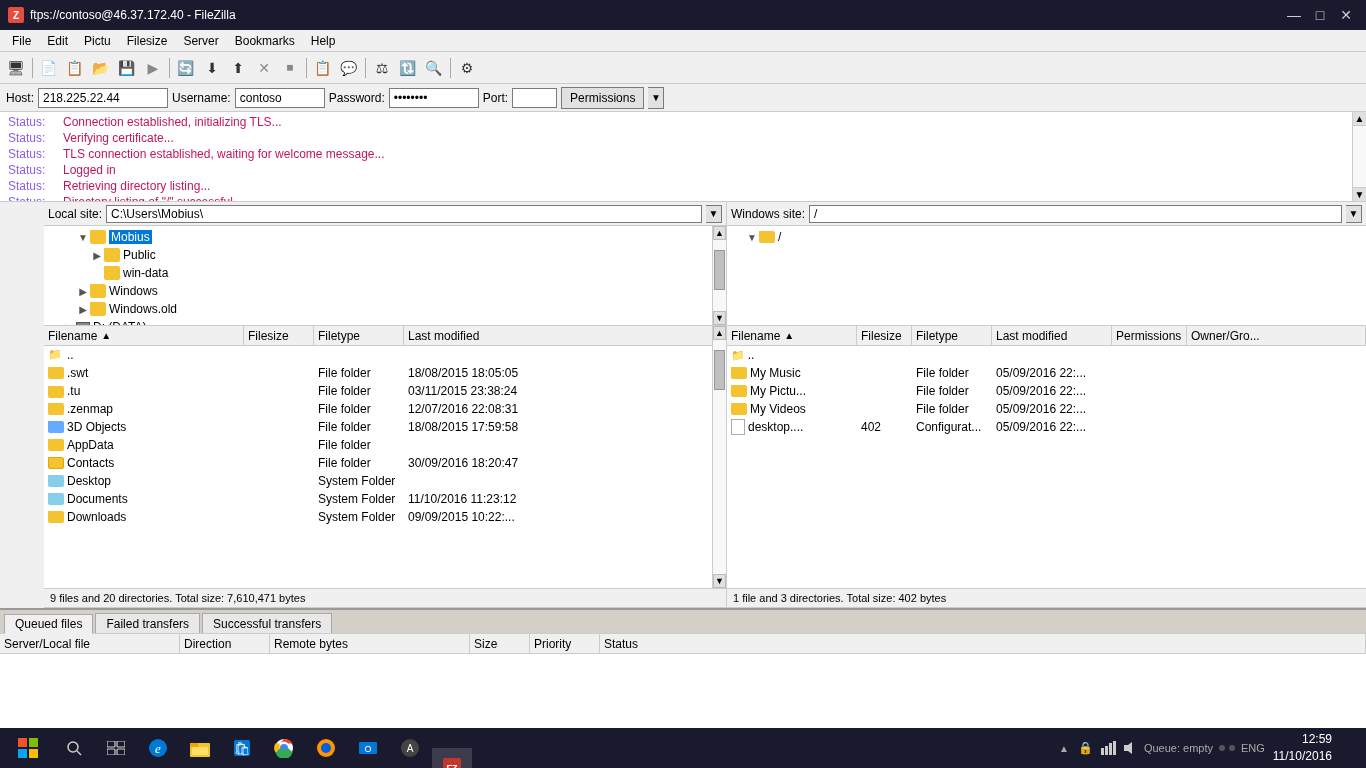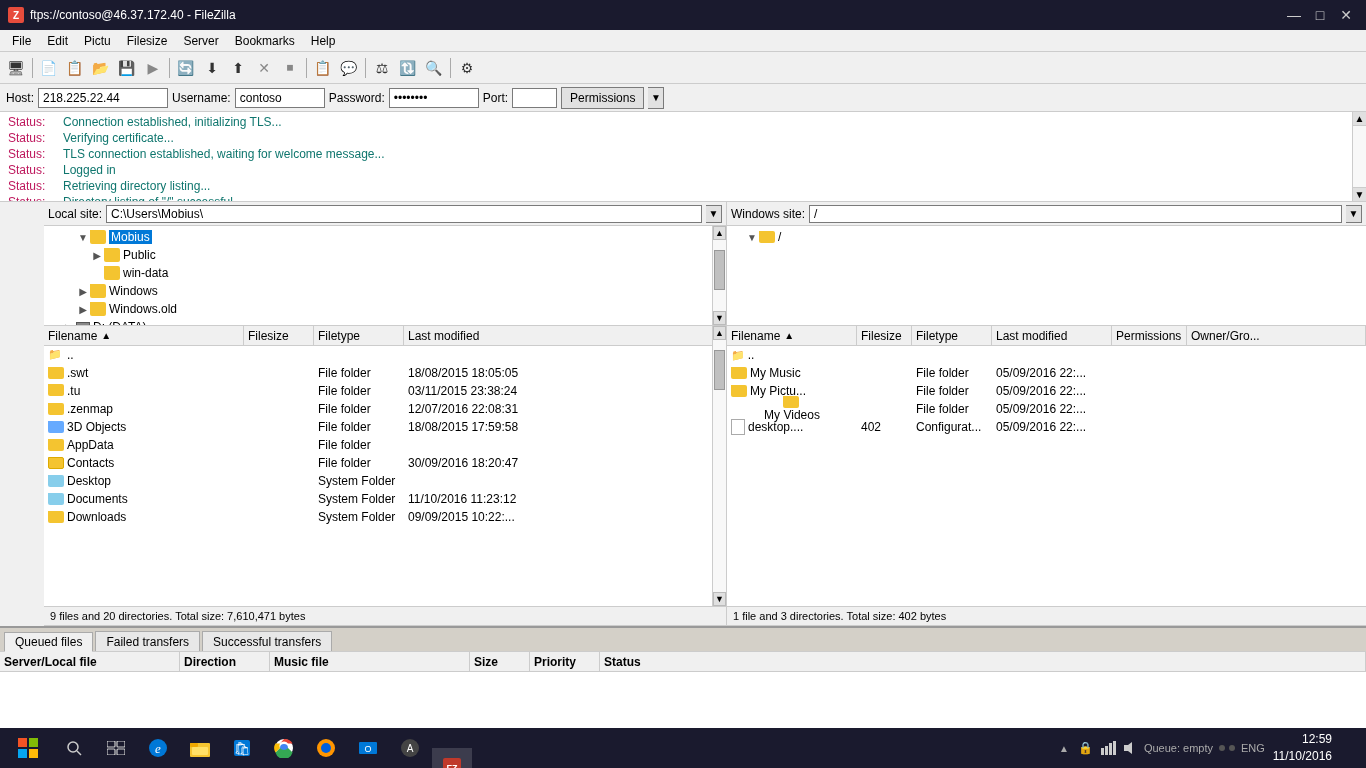--- a/index.html
+++ b/index.html
@@ -29,22 +29,22 @@
     .qc-host { width: 130px; }
     .qc-user { width: 90px; }
     .qc-pass { width: 90px; }
     .qc-port { width: 45px; }
     .qc-btn { height: 22px; padding: 0 8px; font-size: 12px; background: #e1e1e1; border: 1px solid #7a7a7a; cursor: pointer; }
     .qc-dropdown { height: 22px; width: 16px; background: #e1e1e1; border: 1px solid #7a7a7a; border-left: none; cursor: pointer; display: flex; align-items: center; justify-content: center; font-size: 10px; }
 
     
     .status-panel { background: white; border-bottom: 1px solid #ccc; height: 90px; overflow: hidden; padding: 2px 0; position: relative; }
     .status-line { padding: 1px 8px; font-size: 12px; color: #000; white-space: nowrap; display: flex; }
-    .status-label { color: #be185d; min-width: 55px; }
-    .status-msg { color: #0f766e; }
+    .status-label { color: #8b5cf6; min-width: 55px; }
+    .status-msg { color: #be185d; }
     
     
     .site-panel { display: flex; flex-direction: column; }
     .site-panel-left { width: 683px; border-right: 1px solid #ccc; }
     .site-panel-right { flex: 1; }
 
     
     .site-bar { background: #f0f0f0; height: 24px; display: flex; align-items: center; border-bottom: 1px solid #ccc; padding: 0 4px; gap: 4px; }
     .site-bar-label { font-size: 12px; color: #000; }
     .site-bar-input { flex: 1; height: 18px; border: 1px solid #7a7a7a; padding: 1px 4px; font-size: 12px; background: white; }
@@ -66,25 +66,25 @@
     .file-col-header { font-size: 12px; padding: 2px 4px; border-right: 1px solid #ccc; height: 100%; display: flex; align-items: center; cursor: pointer; white-space: nowrap; overflow: hidden; }
     .col-sort-arrow { margin-left: 4px; font-size: 10px; }
     .file-list { height: calc(100% - 20px); overflow: hidden; }
     .file-row { height: 18px; display: flex; align-items: center; cursor: pointer; }
     .file-cell { font-size: 12px; padding: 1px 4px; overflow: hidden; white-space: nowrap; }
 
     
     .status-summary { height: 20px; background: #f0f0f0; border-top: 1px solid #ccc; border-bottom: 1px solid #ccc; display: flex; align-items: center; padding: 0 6px; font-size: 11px; color: #000; }
 
     
-    .queue-area { height: 102px; border-top: 2px solid #999; background: #4d7c0f; display: flex; flex-direction: column; }
+    .queue-area { height: 120px; border-top: 2px solid #999; background: #4d7c0f; display: flex; flex-direction: column; }
     .queue-tabs { height: 24px; display: flex; align-items: flex-end; background: #d4d0c8; border-bottom: 1px solid #ccc; padding-left: 4px; gap: 2px; padding-top: 4px; }
     .queue-tab { height: 20px; padding: 0 10px; font-size: 12px; background: #e8e8e8; border: 1px solid #aaa; border-bottom: none; cursor: pointer; display: flex; align-items: center; }
     .queue-tab.active { background: #f0f0f0; border-bottom: 1px solid #f0f0f0; margin-bottom: -1px; z-index: 1; }
-    .queue-content { flex: 1; background: white; font-weight: bold; }
+    .queue-content { flex: 1; background: white; }
     .queue-header { display: flex; background: #f0f0f0; border-bottom: 1px solid #ccc; height: 20px; }
     .queue-col-header { font-size: 12px; padding: 2px 4px; border-right: 1px solid #ccc; height: 100%; display: flex; align-items: center; }
 
     
     .taskbar { position: fixed; bottom: 0; left: 0; width: 1366px; height: 40px; background: #1a1a2e; display: flex; align-items: center; justify-content: space-between; z-index: 100; }
     .taskbar-left { display: flex; align-items: center; gap: 2px; padding-left: 4px; }
     .taskbar-start { width: 48px; height: 40px; display: flex; align-items: center; justify-content: center; background: transparent; cursor: pointer; }
     .taskbar-icon { width: 40px; height: 40px; display: flex; align-items: center; justify-content: center; cursor: pointer; border-radius: 0; }
     .taskbar-icon.active { background: rgba(255,255,255,0.15); border-bottom: 2px solid #0078d7; margin-top: 40px; }
     .taskbar-right { display: flex; align-items: center; gap: 8px; padding-right: 10px; }
@@ -287,21 +287,21 @@
           <div class="file-row">
             <div class="file-cell" style="width:200px;display:flex;align-items:center;">
               <span style="display:inline-block;width:16px;height:12px;background:#f4c430;border-radius:0 2px 2px 2px;margin-right:3px;vertical-align:middle;"></span>
               <span>.swt</span>
             </div>
             <div class="file-cell" style="width:70px;"></div>
             <div class="file-cell" style="width:90px;">File folder</div>
             <div class="file-cell" style="flex:1;">18/08/2015 18:05:05</div>
           </div>
           <div class="file-row">
-            <div class="file-cell" style="width:200px;display:flex;align-items:flex-start;">
+            <div class="file-cell" style="width:200px;display:flex;align-items:flex-end;">
               <span style="display:inline-block;width:16px;height:12px;background:#f4c430;border-radius:0 2px 2px 2px;margin-right:3px;vertical-align:middle;"></span>
               <span>.tu</span>
             </div>
             <div class="file-cell" style="width:70px;"></div>
             <div class="file-cell" style="width:90px;">File folder</div>
             <div class="file-cell" style="flex:1;">03/11/2015 23:38:24</div>
           </div>
           <div class="file-row">
             <div class="file-cell" style="width:200px;display:flex;align-items:center;">
               <span style="display:inline-block;width:16px;height:12px;background:#f4c430;border-radius:0 2px 2px 2px;margin-right:3px;vertical-align:middle;"></span>
@@ -448,21 +448,21 @@
               <span style="display:inline-block;width:16px;height:12px;background:#f4c430;border-radius:0 2px 2px 2px;margin-right:3px;vertical-align:middle;"></span>
               <span>My Pictu...</span>
             </div>
             <div class="file-cell" style="width:55px;"></div>
             <div class="file-cell" style="width:80px;">File folder</div>
             <div class="file-cell" style="width:120px;">05/09/2016 22:...</div>
             <div class="file-cell" style="width:75px;"></div>
             <div class="file-cell" style="flex:1;"></div>
           </div>
           <div class="file-row">
-            <div class="file-cell" style="width:130px;display:flex;align-items:center;flex-direction:column;">
+            <div class="file-cell" style="width:130px;display:flex;align-items:center;">
               <span style="display:inline-block;width:16px;height:12px;background:#f4c430;border-radius:0 2px 2px 2px;margin-right:3px;vertical-align:middle;"></span>
               <span>My Videos</span>
             </div>
             <div class="file-cell" style="width:55px;"></div>
             <div class="file-cell" style="width:80px;">File folder</div>
             <div class="file-cell" style="width:120px;">05/09/2016 22:...</div>
             <div class="file-cell" style="width:75px;"></div>
             <div class="file-cell" style="flex:1;"></div>
           </div>
           <div class="file-row">
@@ -500,21 +500,21 @@
     </div>
     <div class="queue-content">
       <div class="queue-header">
         <div class="queue-col-header" style="width:180px;">
           <span>Server/Local file</span>
         </div>
         <div class="queue-col-header" style="width:90px;">
           <span>Direction</span>
         </div>
         <div class="queue-col-header" style="width:200px;">
-          <span>Music file</span>
+          <span>Remote bytes</span>
         </div>
         <div class="queue-col-header" style="width:60px;">
           <span>Size</span>
         </div>
         <div class="queue-col-header" style="width:70px;">
           <span>Priority</span>
         </div>
         <div class="queue-col-header" style="flex:1;">
           <span>Status</span>
         </div>

